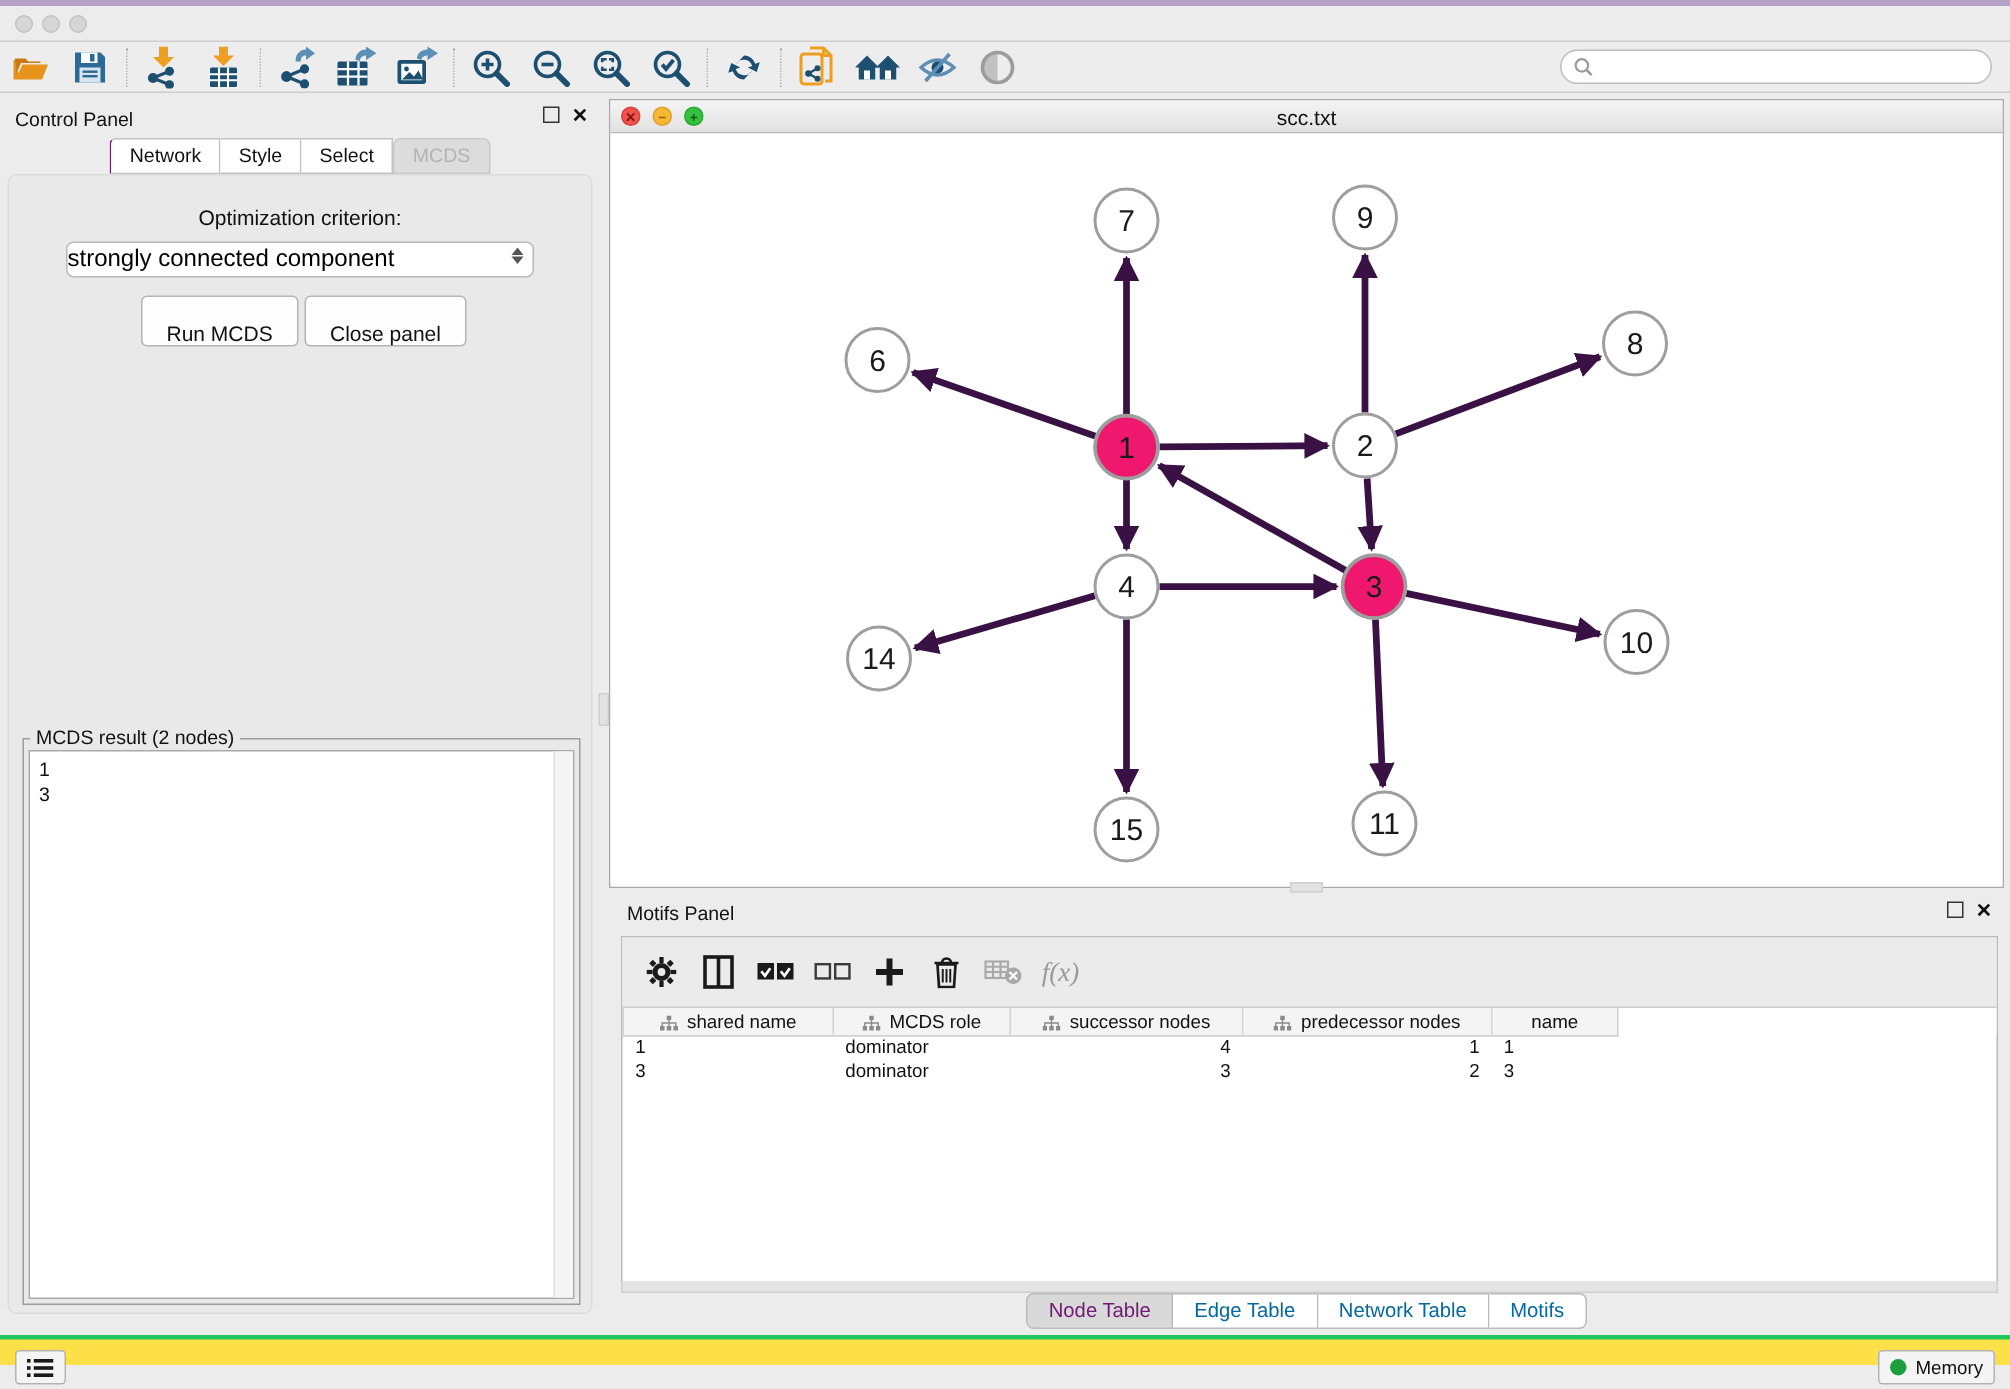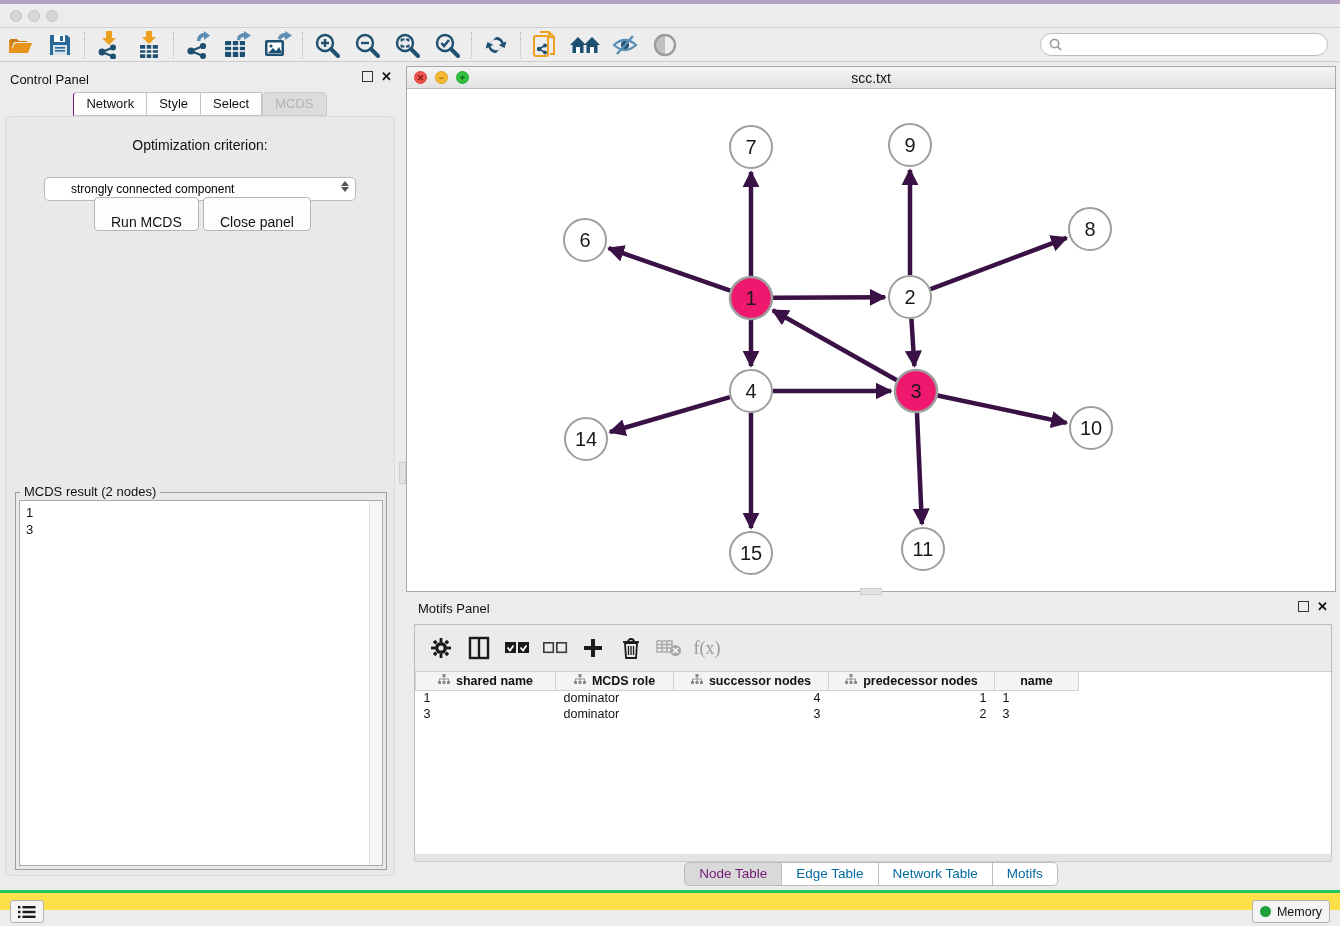--- a/index.html
+++ b/index.html
@@ -31,21 +31,21 @@
   .close-icon { font-size:13px; font-weight:bold; color:#111; line-height:11px; }
   .cp-tabs { position:relative; height:24px; text-align:center; }
   .tab { display:inline-block; font-size:13px; padding:3px 12px 4px; background:#fff;
     border:1px solid #c3c3c3; border-left:none; color:#111; vertical-align:top; }
   .tab:first-child { border-left:1px solid #701a75; border-top-left-radius:4px; }
   .tab.sel { background:#dcdcdc; color:#b3b3b3; border:1px solid #c9c9c9; border-radius:5px 5px 0 0; }
   .cp-body { position:absolute; left:5px; top:50px; width:390px; height:760px; background:#e9e9e9;
     border:1px solid #dcdcdc; border-radius:6px; }
   .opt-label { position:absolute; left:0; top:20px; width:100%; text-align:center; font-size:14px; color:#111; }
   .criterion { position:absolute; left:38px; top:44px; width:312px; height:24px; background:#fff;
-    border:1px solid #b9b9b9; border-radius:5px; display:flex; align-items:center; font-size:12px; padding-left:26px;margin-top:16px; }
+    border:1px solid #b9b9b9; border-radius:5px; display:flex; align-items:center; font-size:16px; padding-left:0; }
   .criterion .spin { position:absolute; right:6px; top:3px; display:flex; flex-direction:column; gap:1px; }
   .spin b { width:0; height:0; border-left:4px solid transparent; border-right:4px solid transparent; }
   .spin .up { border-bottom:5px solid #555; }
   .spin .dn { border-top:5px solid #555; }
   .cp-btn { position:absolute; top:80px; height:23px; background:#fdfdfd; border:1px solid #b5b5b5;
     border-radius:4px; font-size:14px; color:#111; padding:16px 16px; font-family:inherit; }
   .result-group { position:absolute; left:9px; top:375px; width:372px; height:378px;
     border:1px solid #9e9e9e; }
   .result-legend { position:absolute; left:4px; top:-9px; background:#e9e9e9; padding:0 4px; font-size:13px; color:#111; }
   .result-text { position:absolute; left:3px; top:7px; width:364px; height:366px; background:#fff;
@@ -64,25 +64,25 @@
   .tl.yel { background:#f6b832; border:1px solid #dfa124; color:#8a5d06; }
   .tl.grn { background:#35c13f; border:1px solid #27a932; color:#0c5b13; }
   .net-canvas { position:relative; width:928px; height:502px; background:#fff; }
 
   
   .table-panel { position:absolute; left:406px; top:596px; width:930px; height:292px; background:#ececec; }
   .tp-title { position:absolute; left:12px; top:5px; font-size:13px; color:#111; }
   .tp-box { position:absolute; left:8px; top:28px; width:918px; height:232px; background:#fff; border:1px solid #bbb; }
   .tp-toolbar { height:47px; background:#ebebeb; border-bottom:1px solid #ccc; display:flex; align-items:center; padding-left:12px; gap:10px; }
   .tp-tool { width:28px; height:30px; display:flex; align-items:center; justify-content:center; }
-  .fx { font-family:"Liberation Serif", serif; font-size:18px; color:#9a9a9a; }
+  .fx { font-family:"Liberation Serif", serif; font-style:italic; font-size:18px; color:#9a9a9a; }
   table.node-table { border-collapse:collapse; width:100%; table-layout:fixed; }
   .node-table th { background:#f4f4f4; border:1px solid #d2d2d2; border-top:none; font-weight:normal;
     font-size:12.5px; height:18px; padding:0 4px; color:#111; white-space:nowrap; overflow:hidden; }
-  .node-table th .hdr-inner { display:flex; align-items:flex-start; justify-content:center; gap:6px;font-weight:bold; }
+  .node-table th .hdr-inner { display:flex; align-items:flex-end; justify-content:center; gap:6px; }
   .node-table th.filler { background:#fff; border:none; }
   .node-table td { font-size:12.5px; height:16px; padding:0 8px; color:#111; white-space:nowrap; }
   .num-r { text-align:right; }
   .tp-strip { position:absolute; left:8px; bottom:26px; width:918px; height:8px; background:#e4e4e4; border:1px solid #cfcfcf; border-top:none; }
   .tp-tabs { position:absolute; left:0; bottom:2px; width:100%; text-align:center; }
   .tp-tab { display:inline-block; font-size:13.5px; padding:3px 14px 4px; background:#fff; border:1px solid #bbb;
     border-left:none; color:#0369a1; }
   .tp-tab:first-child { border-left:1px solid #bbb; border-radius:5px 0 0 5px; }
   .tp-tab:last-child { border-radius:0 5px 5px 0; }
   .tp-tab.sel { background:#d9d9d9; color:#701a75; }

